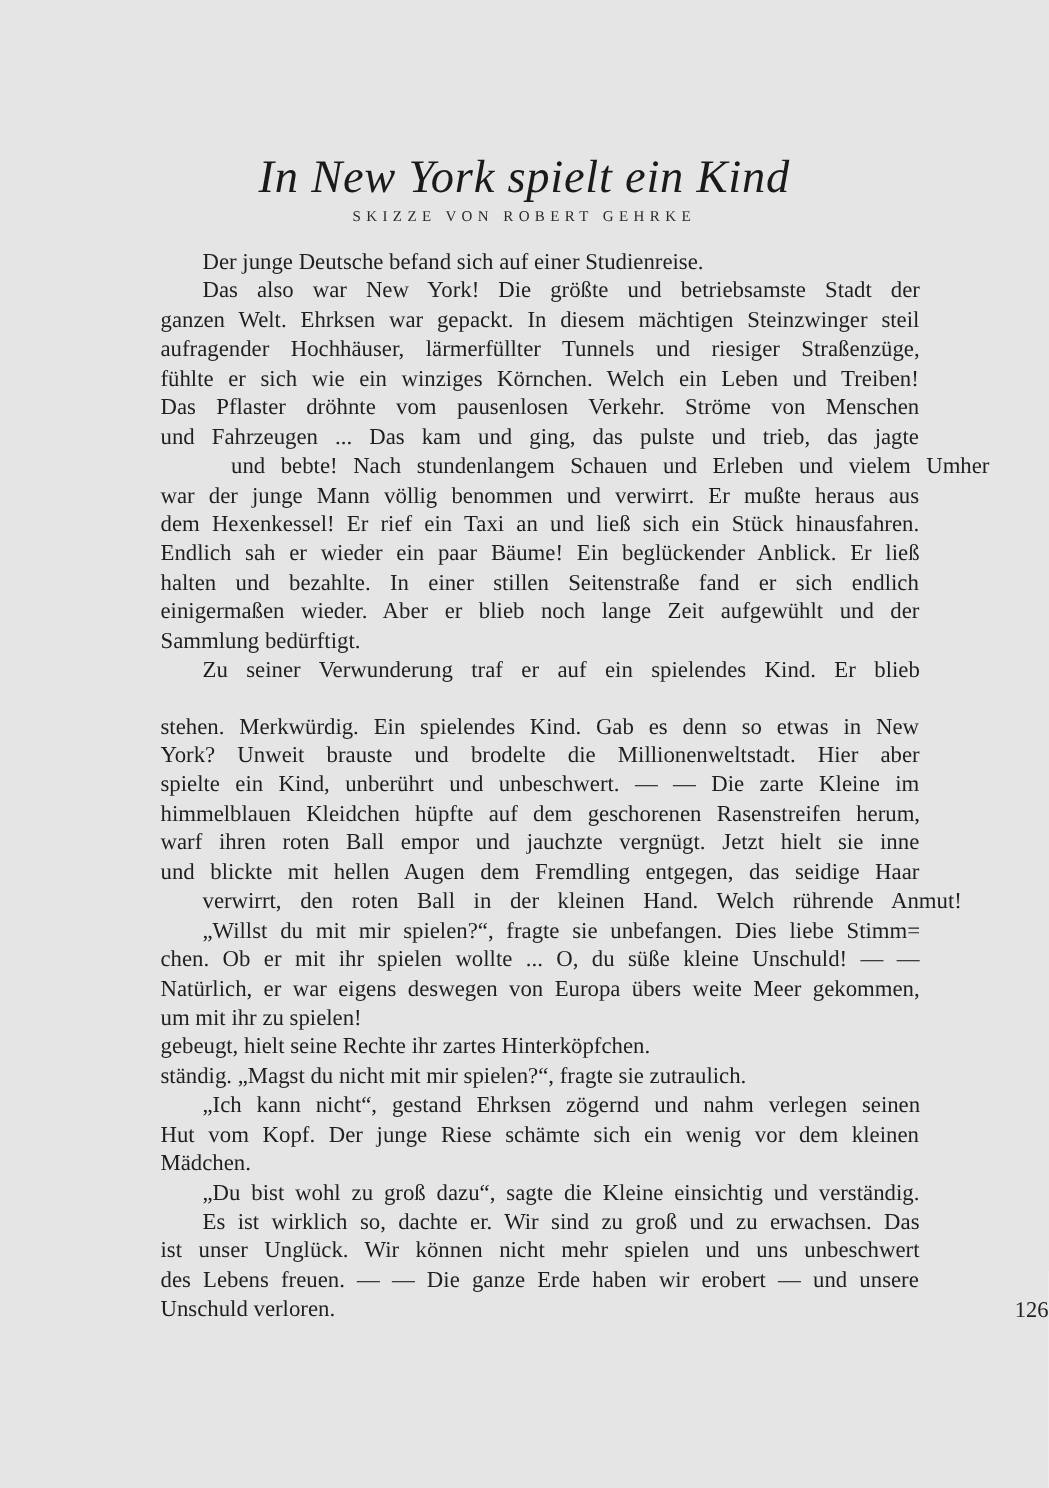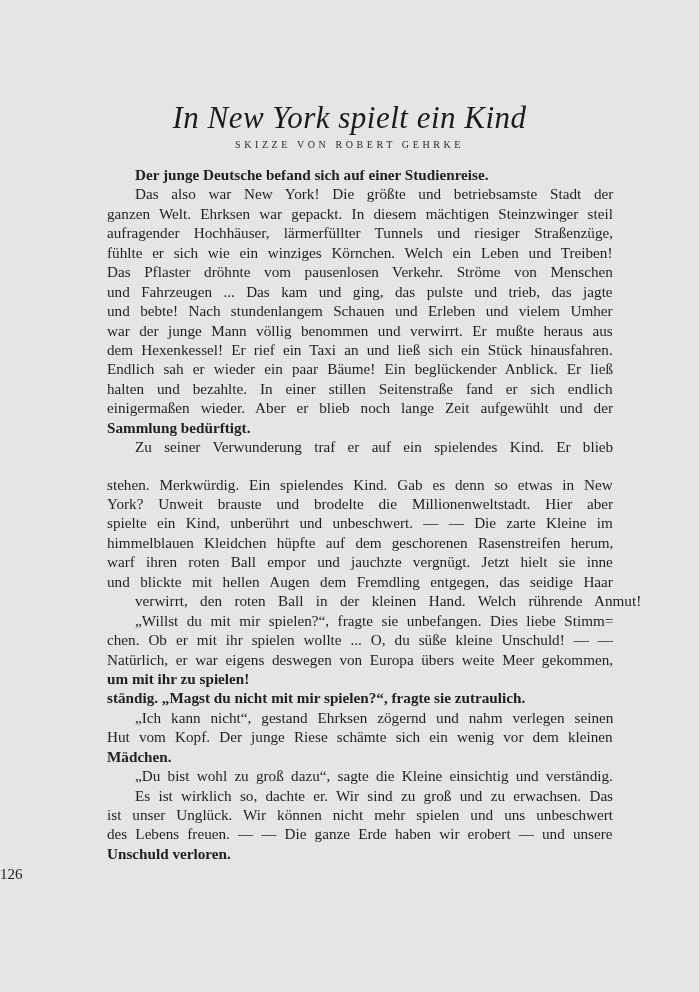--- a/index.html
+++ b/index.html
@@ -63,67 +63,67 @@
       text-align: justify;
       text-align-last: justify;
       height: 19.45px;
       overflow: visible;
     }
     .line.indent {
       padding-left: 28px;
     }
     .line.last {
       text-align-last: left;
-      font-weight: bold;
     }
     .page-number {
       position: absolute;
       left: 0;
       width: 699px;
       top: 866px;
-      text-align: left;
+      text-align: right;
       font-family: "Liberation Serif", serif;
       font-size: 15px;
       color: #222;
     }
   </style>
 </head>
 <body>
 
 <div class="page">
   <h1 class="title">In New York spielt ein Kind</h1>
   <div class="subtitle">SKIZZE VON ROBERT GEHRKE</div>
 
   <div class="body-text" id="body-text">
       <span class="line indent last">Der junge Deutsche befand sich auf einer Studienreise.</span>
       <span class="line indent" style="display: block; width: auto; word-spacing: 8.9px; text-align-last: left;">Das also war New York! Die größte und betriebsamste Stadt der</span>
       <span class="line" style="display: block; width: auto; word-spacing: 5.44444px; text-align-last: left;">ganzen Welt. Ehrksen war gepackt. In diesem mächtigen Steinzwinger steil</span>
       <span class="line" style="display: block; width: auto; word-spacing: 10.5px; text-align-last: left;">aufragender Hochhäuser, lärmerfüllter Tunnels und riesiger Straßenzüge,</span>
       <span class="line" style="display: block; width: auto; word-spacing: 5.90909px; text-align-last: left;">fühlte er sich wie ein winziges Körnchen. Welch ein Leben und Treiben!</span>
       <span class="line" style="display: block; width: auto; word-spacing: 9.75px; text-align-last: left;">Das Pflaster dröhnte vom pausenlosen Verkehr. Ströme von Menschen</span>
       <span class="line" style="display: block; width: auto; word-spacing: 7.58333px; text-align-last: left;">und Fahrzeugen ... Das kam und ging, das pulste und trieb, das jagte</span>
-      <span class="line" style="display: block; width: auto; word-spacing: 6.55556px; text-align-last: left;">und bebte! Nach stundenlangem Schauen und Erleben und vielem Umher</span>
+      <span class="line" style="display: block; width: auto; word-spacing: 6.55556px; text-align-last: left; margin-left: 47px;">und bebte! Nach stundenlangem Schauen und Erleben und vielem Umher</span>
       <span class="line" style="display: block; width: auto; word-spacing: 5.63636px; text-align-last: left;">war der junge Mann völlig benommen und verwirrt. Er mußte heraus aus</span>
       <span class="line" style="display: block; width: auto; word-spacing: 4.33333px; text-align-last: left;">dem Hexenkessel! Er rief ein Taxi an und ließ sich ein Stück hinausfahren.</span>
       <span class="line" style="display: block; width: auto; word-spacing: 5.36364px; text-align-last: left;">Endlich sah er wieder ein paar Bäume! Ein beglückender Anblick. Er ließ</span>
       <span class="line" style="display: block; width: auto; word-spacing: 9.1px; text-align-last: left;">halten und bezahlte. In einer stillen Seitenstraße fand er sich endlich</span>
       <span class="line" style="display: block; width: auto; word-spacing: 7.2px; text-align-last: left;">einigermaßen wieder. Aber er blieb noch lange Zeit aufgewühlt und der</span>
       <span class="line last">Sammlung bedürftigt.</span>
       <span class="line indent" style="display: block; width: auto; word-spacing: 8.5px; text-align-last: left;">Zu seiner Verwunderung traf er auf ein spielendes Kind. Er blieb</span>
       <span class="line" style="display: block; width: auto; word-spacing: 6.09091px; text-align-last: left; margin-top: 18px;">stehen. Merkwürdig. Ein spielendes Kind. Gab es denn so etwas in New</span>
       <span class="line" style="display: block; width: auto; word-spacing: 11px; text-align-last: left;">York? Unweit brauste und brodelte die Millionenweltstadt. Hier aber</span>
       <span class="line" style="display: block; width: auto; word-spacing: 6.45455px; text-align-last: left;">spielte ein Kind, unberührt und unbeschwert. — — Die zarte Kleine im</span>
       <span class="line" style="display: block; width: auto; word-spacing: 6.42857px; text-align-last: left;">himmelblauen Kleidchen hüpfte auf dem geschorenen Rasenstreifen herum,</span>
       <span class="line" style="display: block; width: auto; word-spacing: 7.36364px; text-align-last: left;">warf ihren roten Ball empor und jauchzte vergnügt. Jetzt hielt sie inne</span>
       <span class="line" style="display: block; width: auto; word-spacing: 6.6px; text-align-last: left;">und blickte mit hellen Augen dem Fremdling entgegen, das seidige Haar</span>
       <span class="line" style="display: block; width: auto; word-spacing: 8.6px; text-align-last: left; margin-left: 28px;">verwirrt, den roten Ball in der kleinen Hand. Welch rührende Anmut!</span>
       <span class="line indent" style="display: block; width: auto; word-spacing: 4.7px; text-align-last: left;">„Willst du mit mir spielen?“, fragte sie unbefangen. Dies liebe Stimm=</span>
       <span class="line" style="display: block; width: auto; word-spacing: 5.14286px; text-align-last: left;">chen. Ob er mit ihr spielen wollte ... O, du süße kleine Unschuld! — —</span>
       <span class="line" style="display: block; width: auto; word-spacing: 3.8px; text-align-last: left;">Natürlich, er war eigens deswegen von Europa übers weite Meer gekommen,</span>
       <span class="line last">um mit ihr zu spielen!</span>
+      <span class="line last">gebeugt, hielt seine Rechte ihr zartes Hinterköpfchen.</span>
       <span class="line last">ständig. „Magst du nicht mit mir spielen?“, fragte sie zutraulich.</span>
       <span class="line indent" style="display: block; width: auto; word-spacing: 6.11111px; text-align-last: left;">„Ich kann nicht“, gestand Ehrksen zögernd und nahm verlegen seinen</span>
       <span class="line" style="display: block; width: auto; word-spacing: 5.33333px; text-align-last: left;">Hut vom Kopf. Der junge Riese schämte sich ein wenig vor dem kleinen</span>
       <span class="line last">Mädchen.</span>
       <span class="line indent" style="display: block; width: auto; word-spacing: 3.45455px; text-align-last: left;">„Du bist wohl zu groß dazu“, sagte die Kleine einsichtig und verständig.</span>
       <span class="line indent" style="display: block; width: auto; word-spacing: 4.46154px; text-align-last: left;">Es ist wirklich so, dachte er. Wir sind zu groß und zu erwachsen. Das</span>
       <span class="line" style="display: block; width: auto; word-spacing: 7.2px; text-align-last: left;">ist unser Unglück. Wir können nicht mehr spielen und uns unbeschwert</span>
       <span class="line" style="display: block; width: auto; word-spacing: 4.30769px; text-align-last: left;">des Lebens freuen. — — Die ganze Erde haben wir erobert — und unsere</span>
       <span class="line last">Unschuld verloren.</span>
     </div>

